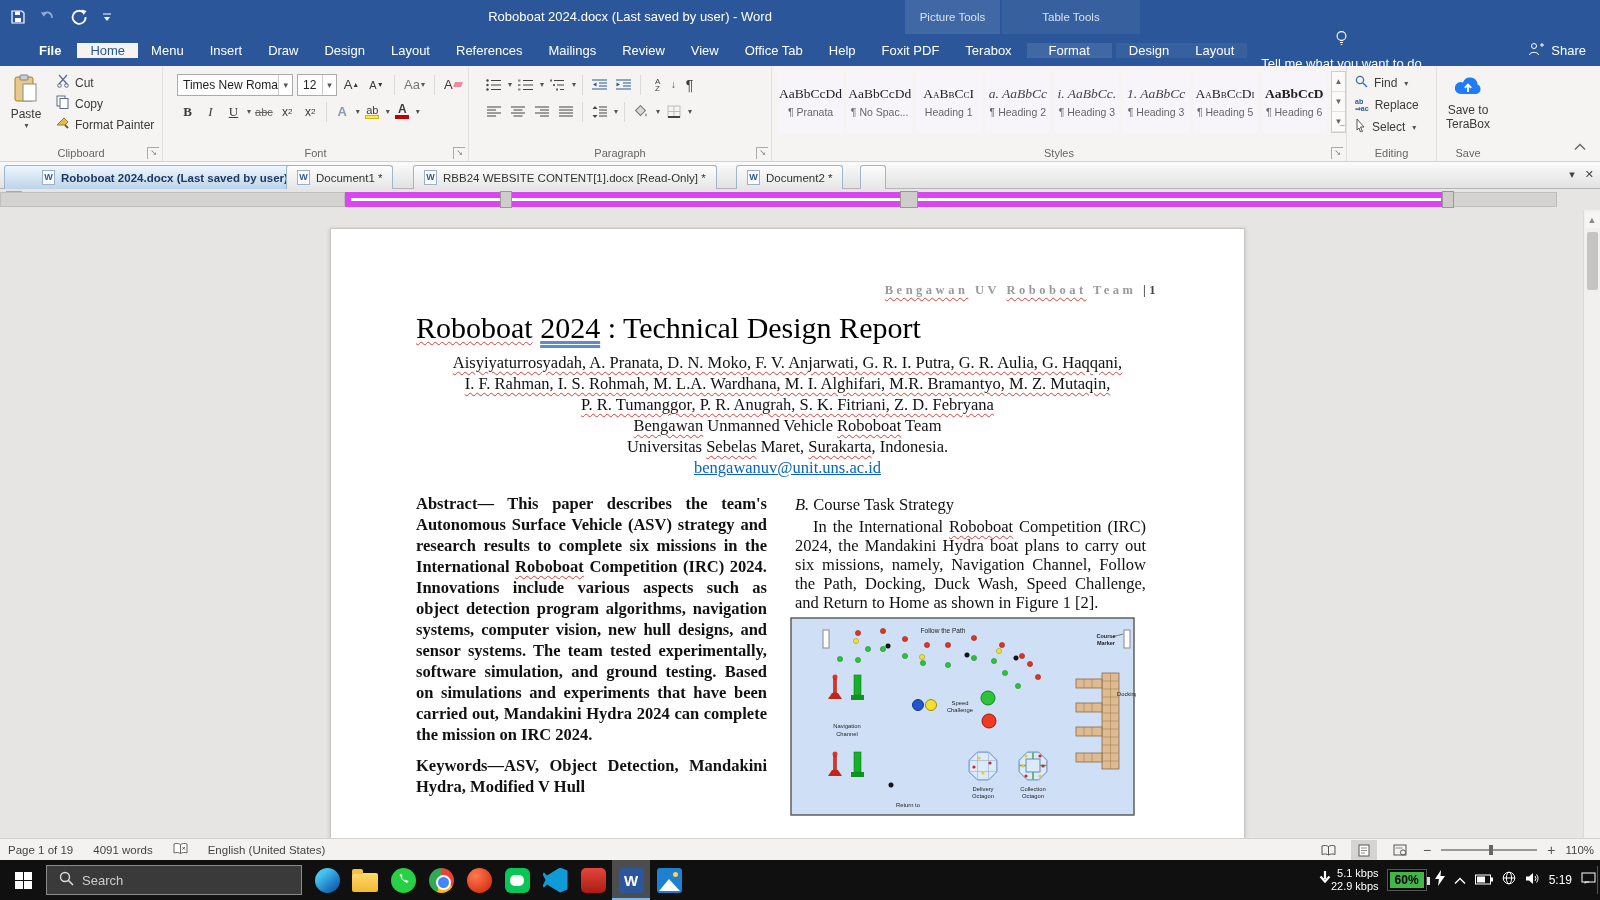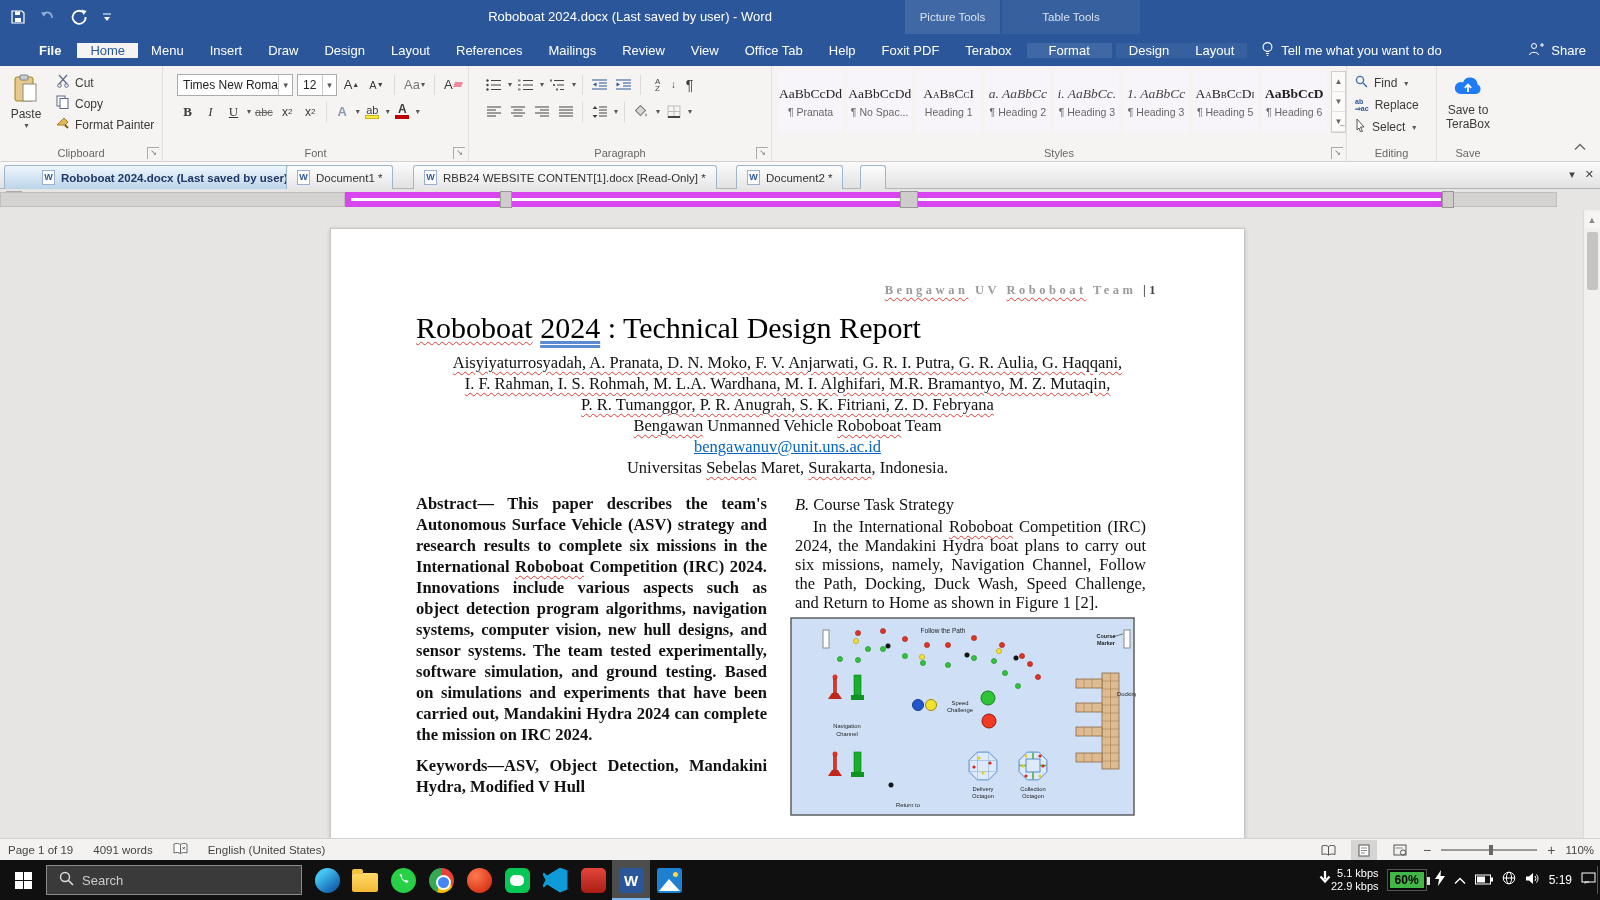--- a/index.html
+++ b/index.html
@@ -19,21 +19,21 @@
   .winbtn { width:45px; height:34px; display:flex; align-items:center; justify-content:center; }
 
   
   #tabrow { position:absolute; left:0; top:34px; width:1600px; height:32px; background:#2b579a; }
   .tabs { display:flex; height:32px; align-items:center; padding-left:23px; }
   .rtab { color:#fff; font-size:13px; padding:0 13px; display:flex; align-items:center; white-space:nowrap; }
   .rtab.file { background:#2b579a; font-weight:bold; padding:0 16px; }
   .rtab.active { background:#f5f4f2; color:#2b579a; }
   .ctxbg1 { background:rgba(255,255,255,.10); }
   .ctxbg2 { background:rgba(255,255,255,.06); }
-  .tellme { display:flex; align-items:center; gap:7px; color:#fff; font-size:13px; margin-left:14px; }
+  .tellme { display:flex; align-items:center; gap:7px; color:#fff; font-size:13px; margin-left:14px;flex-direction:column; }
   .share { position:absolute; right:14px; top:0; height:32px; display:flex; align-items:center; gap:6px; color:#fff; font-size:13px; }
 
   
   #ribbon { position:absolute; left:0; top:66px; width:1600px; height:96px; background:#f5f4f2; border-bottom:1px solid #d4d2d0; }
   .rgroup { position:absolute; top:0; height:95px; border-right:1px solid #e2e0de; }
   .rg-label { position:absolute; bottom:2px; left:0; right:0; text-align:center; font-size:11px; color:#696764; }
   .launcher { position:absolute; right:3px; bottom:2px; width:12px; height:12px; border-left:1px solid #aaa; border-top:1px solid #aaa; color:#777; font-size:8px; line-height:10px; text-align:center; }
   .bigbtn { display:flex; flex-direction:column; align-items:center; justify-content:flex-start; width:52px; padding-top:8px; height:78px; font-size:12px; color:#3b3a39; }
   .smallrow { display:flex; align-items:center; gap:5px; height:21px; font-size:12px; color:#3b3a39; padding:0 4px; }
   .combo { background:#fff; border:1px solid #ababab; height:22px; display:flex; align-items:center; font-size:12px; color:#222; }
@@ -532,22 +532,22 @@
 
 <div id="docarea">
   <div id="page">
     <div class="hdr"><span class="sq">Bengawan</span><span> UV </span><span class="sq">Roboboat</span><span> Team </span><span class="pg">|1</span></div>
     <div class="doc-title"><span class="sq">Roboboat</span> <span class="gsq">2024</span><span> : Technical Design Report</span></div>
     <div class="authors">
       <div class="sq">Aisyiyaturrosyadah, A. Pranata, D. N. Moko, F. V. Anjarwati, G. R. I. Putra, G. R. Aulia, G. Haqqani,</div>
       <div class="sq">I. F. Rahman, I. S. Rohmah, M. L.A. Wardhana, M. I. Alghifari, M.R. Bramantyo, M. Z. Mutaqin,</div>
       <div class="sq">P. R. Tumanggor, P. R. Anugrah, S. K. Fitriani, Z. D. Febryana</div>
       <div><span class="sq">Bengawan</span><span> Unmanned Vehicle </span><span class="sq">Roboboat</span><span> Team</span></div>
+      <div><span>Universitas </span><span class="sq">Sebelas</span><span> Maret, </span><span class="sq">Surakarta</span><span>, Indonesia.</span></div>
       <div><span class="link">bengawanuv@unit.uns.ac.id</span></div>
-      <div><span>Universitas </span><span class="sq">Sebelas</span><span> Maret, </span><span class="sq">Surakarta</span><span>, Indonesia.</span></div>
     </div>
     <div class="cols">
       <div class="col">
         <div class="abstract"><span>Abstract— This paper describes the team's Autonomous Surface Vehicle (ASV) strategy and research results to complete six missions in the International </span><span class="sq">Roboboat</span><span> Competition (IRC) 2024. Innovations include various aspects such as object detection program algorithms, navigation systems, computer vision, new hull designs, and sensor systems. The team tested experimentally, software simulation, and ground testing. Based on simulations and experiments that have been carried out, Mandakini Hydra 2024 can complete the mission on IRC 2024.</span></div>
         <div class="keywords">Keywords—ASV, Object Detection, Mandakini Hydra, Modified V Hull</div>
       </div>
       <div class="col">
         <div class="sechead"><span class="secnum">B.</span><span> Course Task Strategy</span></div>
         <div class="bodyp"><span>In the International </span><span class="sq">Roboboat</span><span> Competition (IRC) 2024, the Mandakini Hydra boat plans to carry out six missions, namely, Navigation Channel, Follow the Path, Docking, Duck Wash, Speed Challenge, and Return to Home as shown in Figure 1 [2].</span></div>
         <div class="figwrap">

